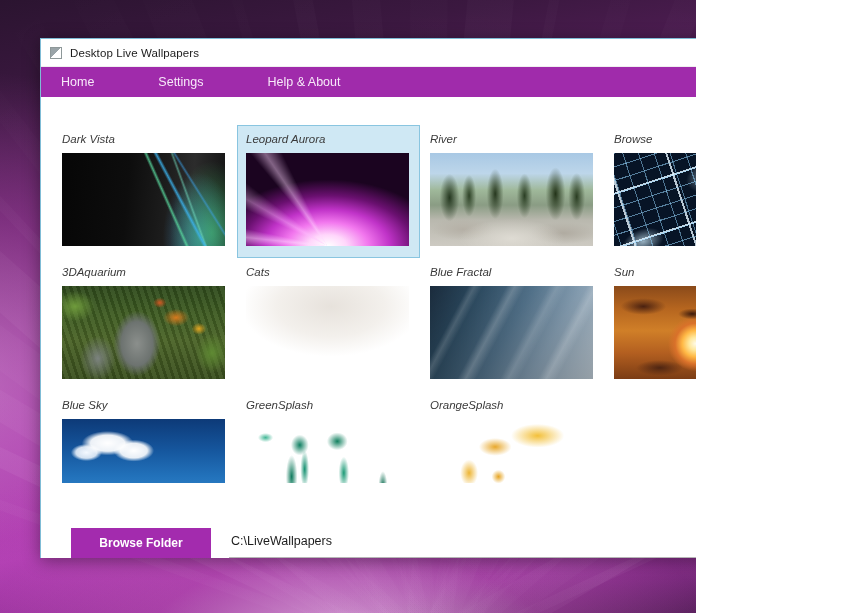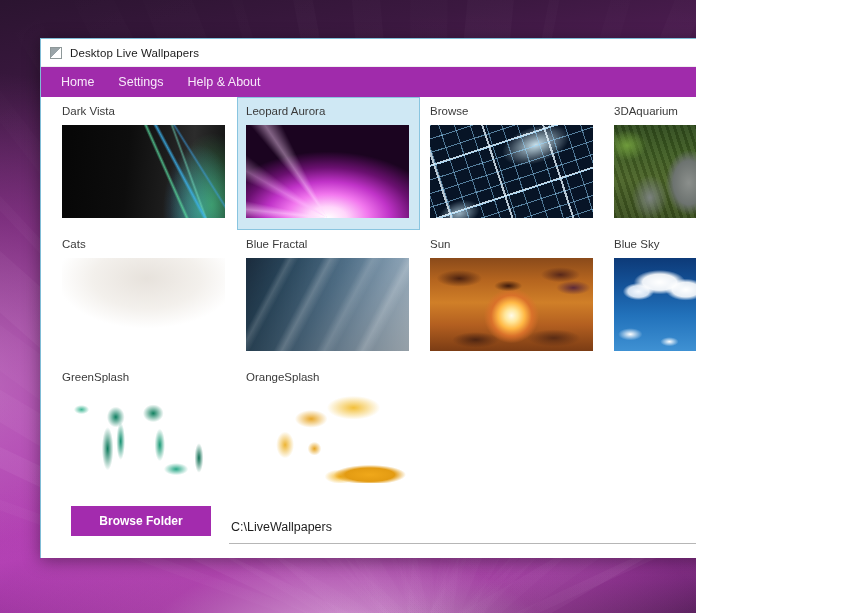--- a/index.html
+++ b/index.html
@@ -64,20 +64,21 @@
     cursor: pointer;
     background: transparent;
     border: none;
   }
   #menubar {
     height: 30px;
     background: #a02bab;
     display: flex;
     align-items: center;
     padding-left: 8px;
+    gap: 40px;
   }
   .menu-item {
     color: #f7e9f9;
     font-size: 12.5px;
     padding: 5px 12px;
     cursor: pointer;
     white-space: nowrap;
   }
 
   #content {
@@ -88,24 +89,25 @@
     flex-direction: column;
   }
   #gallery-wrap {
     position: relative;
     height: 386px;
     overflow: hidden;
   }
   #gallery {
     position: absolute;
     left: 0; top: 0; right: 16px; bottom: 0;
-    padding: 0 0 0 12px;
+    padding: 28px 0 0 12px;
     display: flex;
     flex-wrap: wrap;
     align-content: flex-start;
+    font-style: italic;
   }
   .tile {
     width: 183px;
     height: 133px;
     padding: 7px 8px 0 8px;
     margin-right: 1px;
     border: 1px solid transparent;
     cursor: pointer;
   }
   .tile.selected {
@@ -352,21 +354,21 @@
     border: 1px solid #eaeaea;
     cursor: pointer;
   }
 
   
   #footer {
     position: relative;
     height: 75px;
     background: #ffffff;
     display: flex;
-    align-items: center;
+    align-items: flex-end;
     padding: 0 18px 0 30px;
   }
   #browse-btn {
     width: 140px; height: 30px;
     background: #a32bae;
     color: #ffffff;
     font-size: 12px;
     font-weight: bold;
     border: none;
     cursor: pointer;
@@ -453,20 +455,26 @@
                 <div class="art-darkvista"></div>
               </div>
             </div>
             <div class="tile selected">
               <div class="tile-label">Leopard Aurora</div>
               <div class="thumb">
                 <div class="art-aurora"></div>
               </div>
             </div>
             <div class="tile">
+              <div class="tile-label">River</div>
+              <div class="thumb">
+                <div class="art-river"></div>
+              </div>
+            </div>
+            <div class="tile">
               <div class="tile-label">Browse</div>
               <div class="thumb">
                 <div class="art-search"></div>
               </div>
             </div>
             <div class="tile">
               <div class="tile-label">3DAquarium</div>
               <div class="thumb">
                 <div class="art-aquarium"></div>
               </div>

